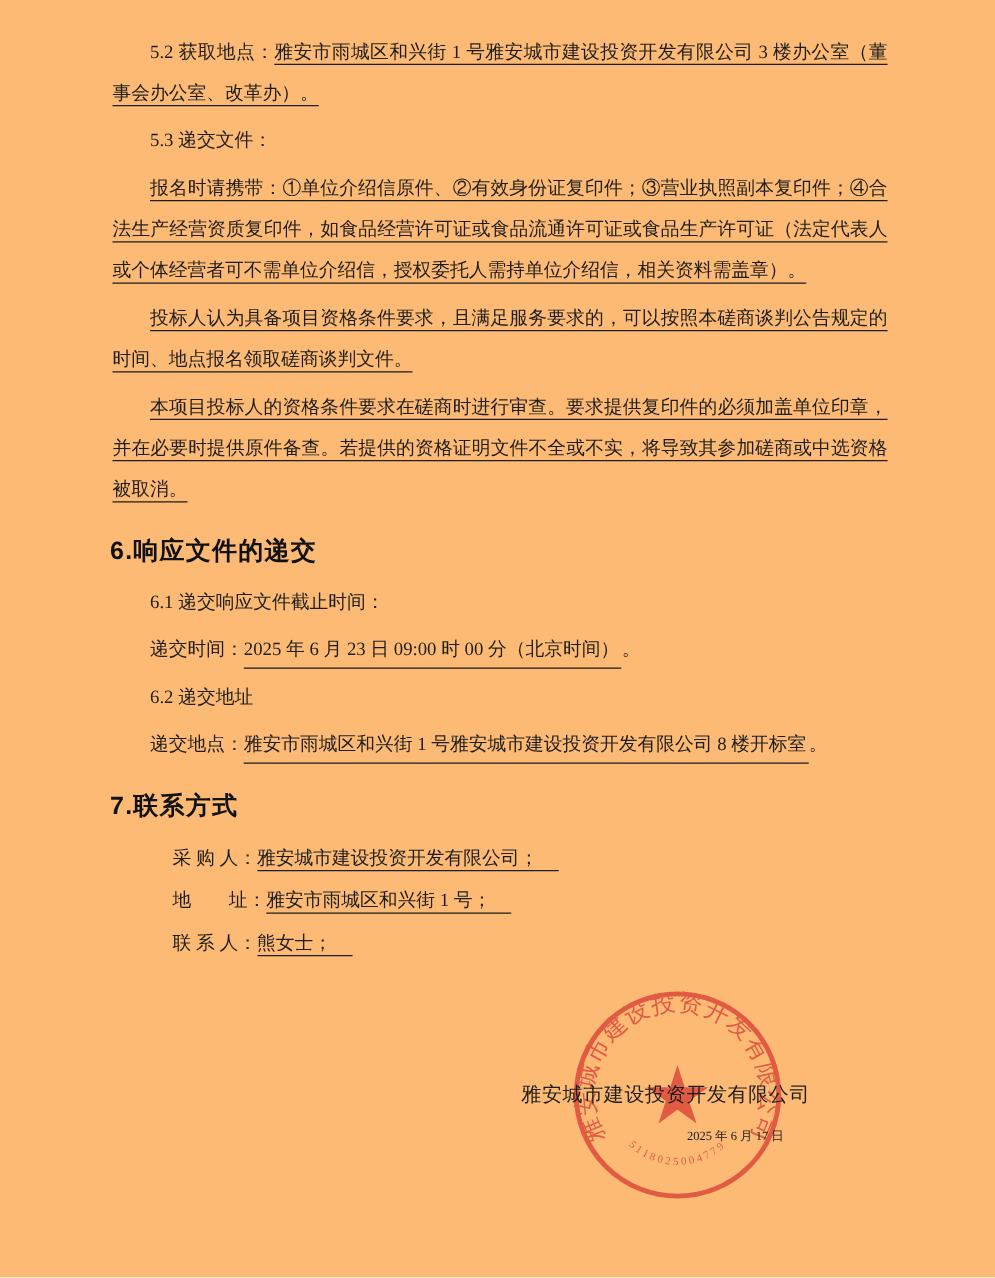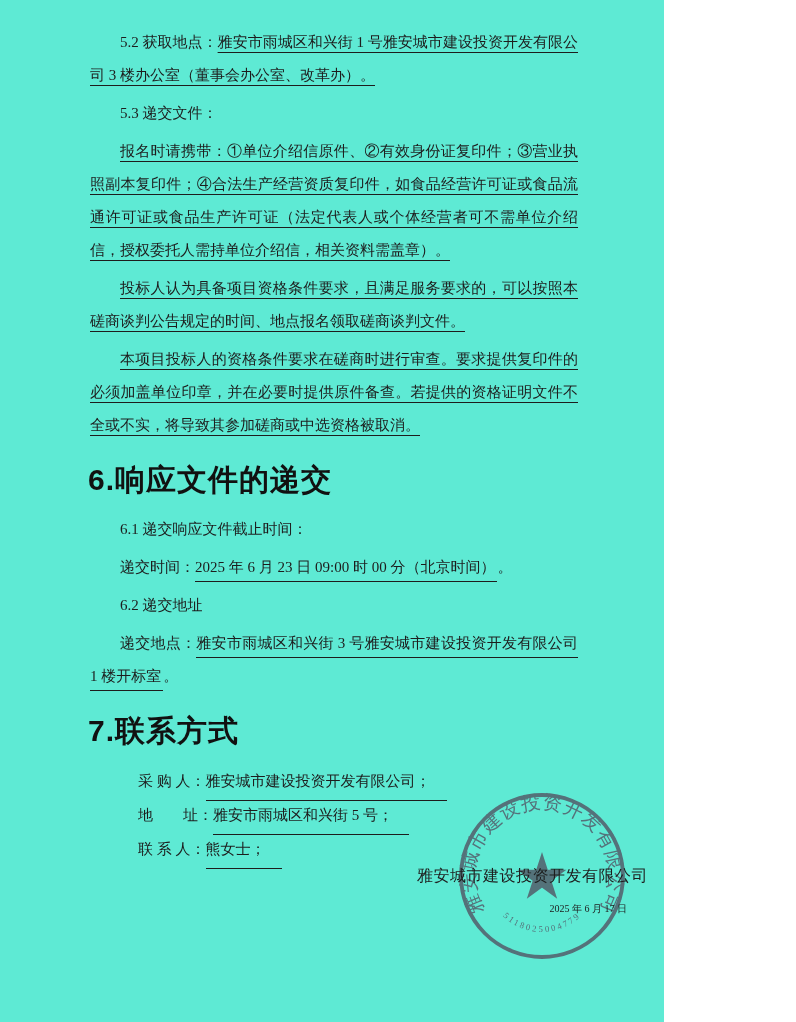--- a/index.html
+++ b/index.html
@@ -1,28 +1,28 @@
 <!DOCTYPE html>
 <html><head>
 <meta charset="utf-8">
 <style>
   html,body { margin:0; padding:0; background:#ffffff; }
   .page {
-    position:relative; width:664px; height:1022px; background:#5eead4;
+    position:relative; width:796px; height:1022px; background:#fdba74;
     font-family:"Liberation Serif", serif; color:#1d1d1d; overflow:hidden;
   }
   .inner { padding:26px 86px 0 90px; }
   p.body { font-size:15px; line-height:33px; margin:0 0 5px 0; text-align:justify; }
   .indent { text-indent:2em; }
   .ul { text-decoration:underline; text-underline-offset:5px; text-decoration-thickness:1px; }
-  .ulb { border-bottom:1px solid #1d1d1d; padding:0 16px 11px 0; }
+  .ulb { border-bottom:1px solid #1d1d1d; padding:0 16px 1px 0; }
   .ulb-tight { border-bottom:1px solid #1d1d1d; padding:0 2px 6px 0; }
   h2.sec {
     font-family:"Liberation Sans", sans-serif; font-weight:700;
-    font-size:30px; margin:18px 0 12px -2px; letter-spacing:1px; color:#111;
+    font-size:20px; margin:18px 0 12px -2px; letter-spacing:1px; color:#111;
   }
   .contacts { margin-top:6px; }
   .crow { font-size:15px; line-height:34px; text-indent:1.6em; }
   .clabel { display:inline-block; min-width:82px;text-align:center; }
   .signature { position:absolute; left:417px; top:866px; z-index:2; width:210px; }
   .sig-company { font-size:16px; letter-spacing:0.5px; white-space:nowrap; }
   .sig-date { font-size:10px; margin-top:15px; text-align:right; }
   .seal {
     position:absolute; left:450px; top:784px; z-index:1;
     opacity:0.82; mix-blend-mode:multiply;
@@ -46,27 +46,27 @@
     <p class="body indent ul">本项目投标人的资格条件要求在磋商时进行审查。要求提供复印件的必须加盖单位印章，并在必要时提供原件备查。若提供的资格证明文件不全或不实，将导致其参加磋商或中选资格被取消。</p>
 
     <h2 class="sec">6.响应文件的递交</h2>
 
     <p class="body indent">6.1 递交响应文件截止时间：</p>
 
     <p class="body indent"><span>递交时间：</span><span class="ulb-tight">2025 年 6 月 23 日 09:00 时 00 分（北京时间）</span><span>。</span></p>
 
     <p class="body indent">6.2 递交地址</p>
 
-    <p class="body indent"><span>递交地点：</span><span class="ulb-tight">雅安市雨城区和兴街 3 号雅安城市建设投资开发有限公司 1 楼开标室</span><span>。</span></p>
+    <p class="body indent"><span>递交地点：</span><span class="ulb-tight">雅安市雨城区和兴街 1 号雅安城市建设投资开发有限公司 8 楼开标室</span><span>。</span></p>
 
     <h2 class="sec">7.联系方式</h2>
 
     <div class="contacts">
       <div class="crow"><span class="clabel">采 购 人：</span><span class="ulb">雅安城市建设投资开发有限公司；</span></div>
-      <div class="crow"><span class="clabel">地　　址：</span><span class="ulb">雅安市雨城区和兴街 5 号；</span></div>
+      <div class="crow"><span class="clabel">地　　址：</span><span class="ulb">雅安市雨城区和兴街 1 号；</span></div>
       <div class="crow"><span class="clabel">联 系 人：</span><span class="ulb">熊女士；</span></div>
     </div>
   </div>
 
   <svg class="seal" viewBox="0 0 200 200" width="184" height="184" aria-hidden="true">
     <circle cx="100" cy="100" r="88" fill="none" stroke-width="4.2" stroke="#dd5f7b"></circle>
     <path id="sealRingPath" d="M 36.8,136.5 A 73,73 0 1 1 163.2,136.5" fill="none"></path>
     <text font-size="21" letter-spacing="1" fill="#dd5f7b">
       <textPath href="#sealRingPath" startOffset="50%" text-anchor="middle">雅安城市建设投资开发有限公司</textPath>
     </text>

